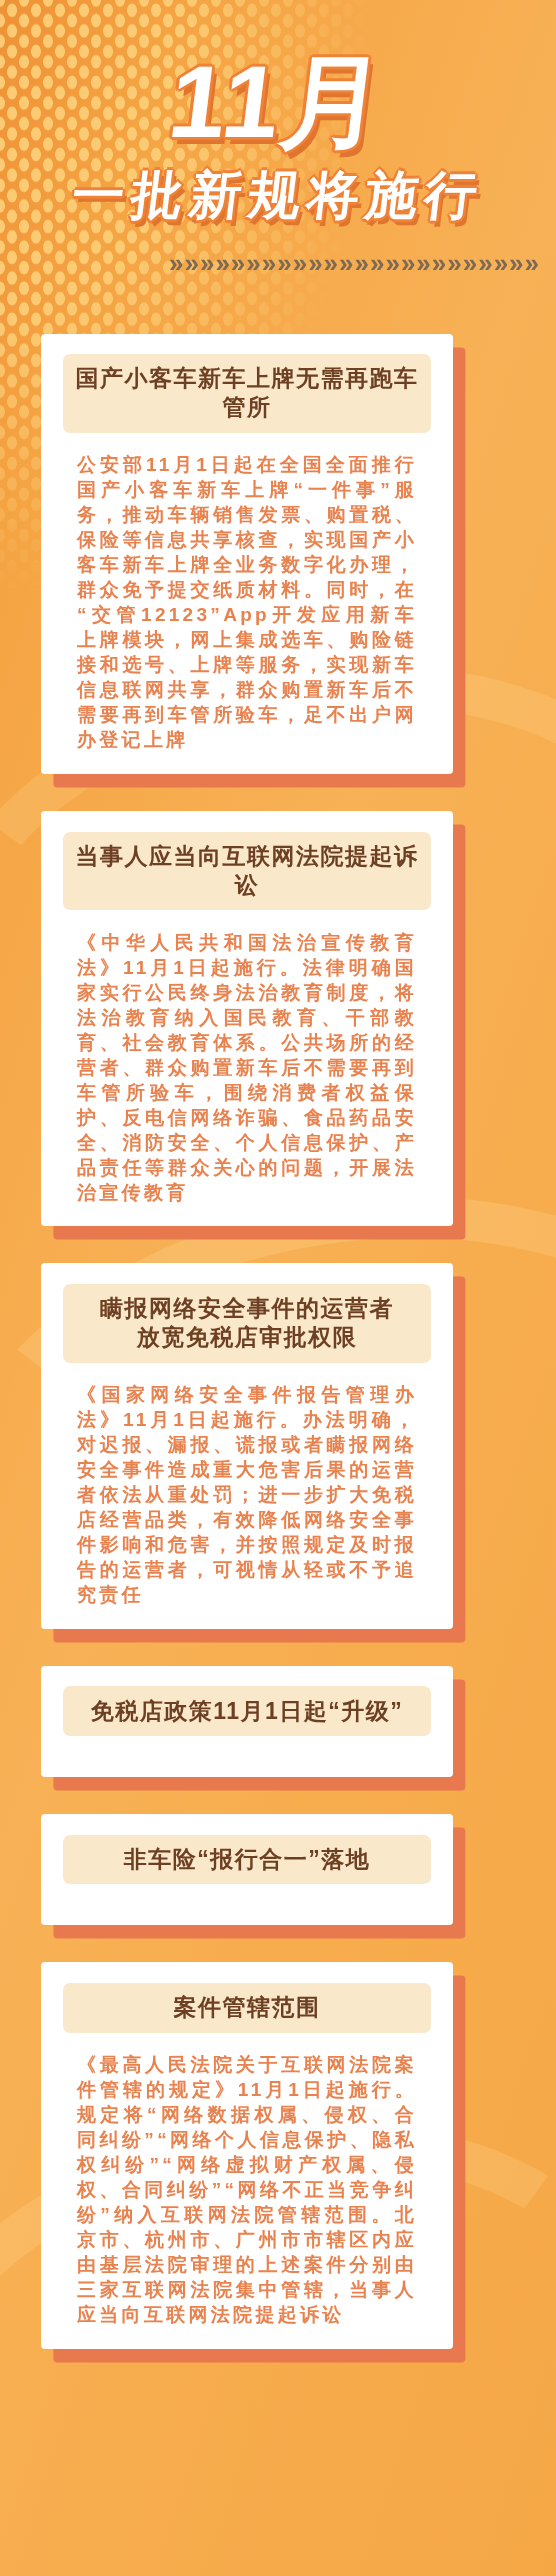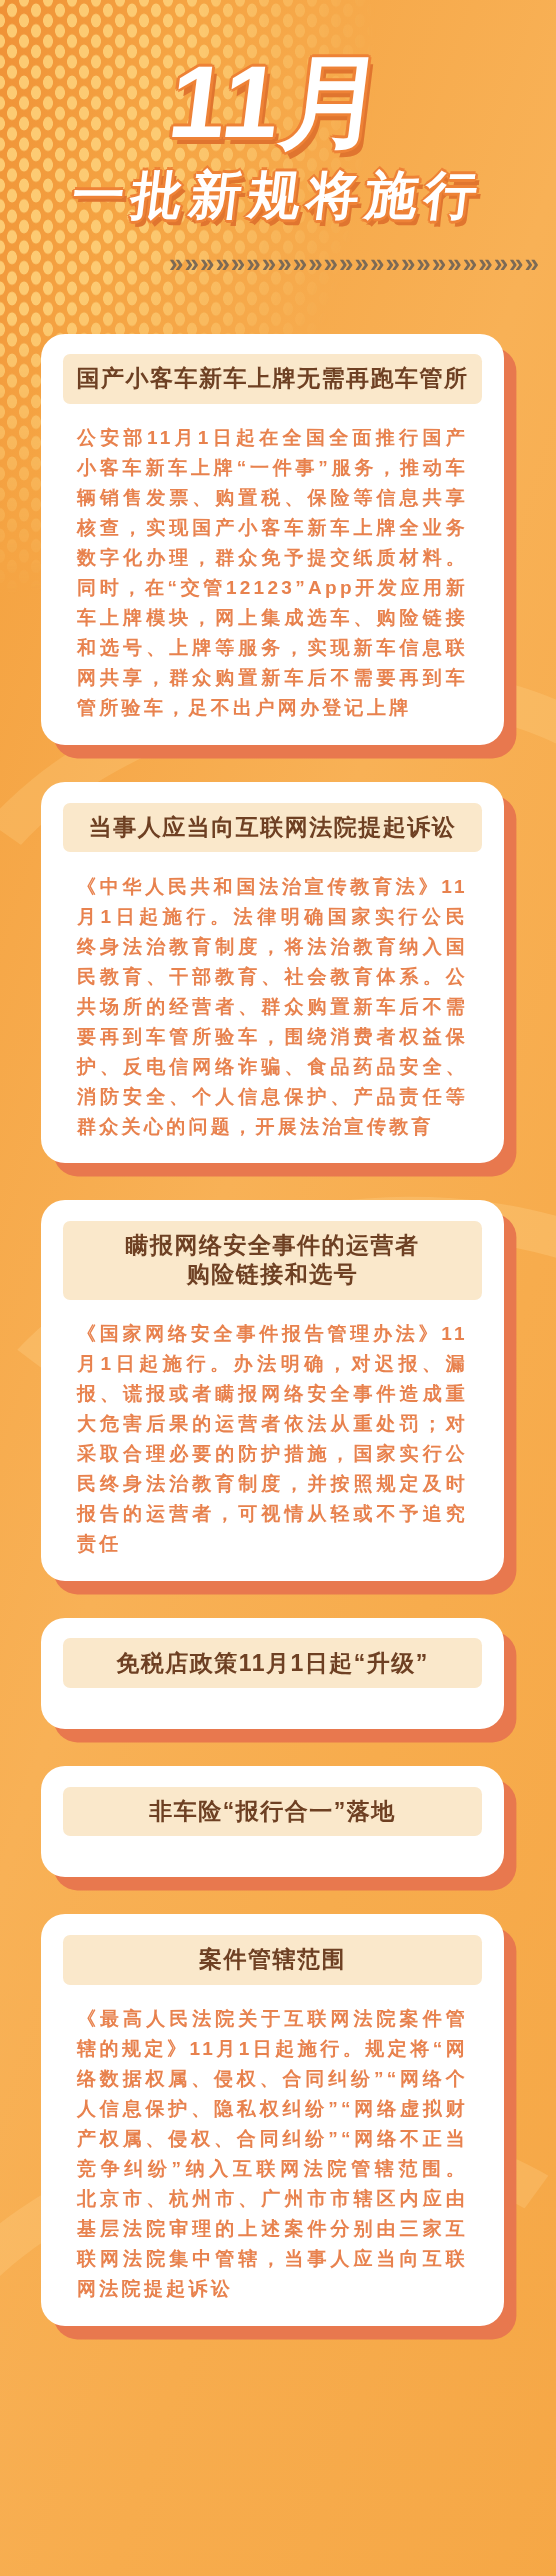--- a/index.html
+++ b/index.html
@@ -54,35 +54,35 @@
       4.6px 5.7px 0 #E0752F;
   }
   .chevrons{
     margin-top:26px;text-align:left;padding-left:169px;
     font-size:26px;line-height:1;font-weight:700;color:#7C6A55;letter-spacing:1px;
     white-space:nowrap;overflow:hidden;
   }
   
   .cards{position:relative;z-index:1;display:flex;flex-direction:column;gap:37px;margin-top:58px;}
   .card{
-    width:463px;margin-left:41px;box-sizing:border-box;
-    background:#FFFFFF;border-radius:24px;
+    width:412px;margin-left:41px;box-sizing:border-box;
+    background:#FFFFFF;border-radius:4px;
     box-shadow:12.4px 13.4px 0 0 #E8784E;
     padding:20.6px 36px 21.6px;
   }
   .card-title{
     background:#FAE8CB;border-radius:7.2px;
     margin:0 -14.4px 19.6px;padding:10.3px 4.1px;
     text-align:center;color:#6E4023;font-weight:700;
     font-size:23px;line-height:29px;letter-spacing:1.5px;
   }
   .card-title span{display:block;}
   .card-body{
     margin:0;color:#E8824E;font-weight:600;
-    font-size:19px;line-height:30px;letter-spacing:3.3px;
+    font-size:19px;line-height:25px;letter-spacing:3.3px;
     text-align:justify;
   }
 </style>
 </head>
 <body>
 
 <div class="poster">
 
   <div class="deco dots"></div>
   <div class="deco swoosh s1"></div>
@@ -108,23 +108,23 @@
     <section class="card">
       <div class="card-title">
         <span>当事人应当向互联网法院提起诉讼</span>
       </div>
       <p class="card-body">《中华人民共和国法治宣传教育法》11月1日起施行。法律明确国家实行公民终身法治教育制度，将法治教育纳入国民教育、干部教育、社会教育体系。公共场所的经营者、群众购置新车后不需要再到车管所验车，围绕消费者权益保护、反电信网络诈骗、食品药品安全、消防安全、个人信息保护、产品责任等群众关心的问题，开展法治宣传教育</p>
     </section>
 
     <section class="card">
       <div class="card-title">
         <span>瞒报网络安全事件的运营者</span>
-        <span>购险链接和选号</span>
+        <span>放宽免税店审批权限</span>
       </div>
-      <p class="card-body">《国家网络安全事件报告管理办法》11月1日起施行。办法明确，对迟报、漏报、谎报或者瞒报网络安全事件造成重大危害后果的运营者依法从重处罚；对采取合理必要的防护措施，国家实行公民终身法治教育制度，并按照规定及时报告的运营者，可视情从轻或不予追究责任</p>
+      <p class="card-body">《国家网络安全事件报告管理办法》11月1日起施行。办法明确，对迟报、漏报、谎报或者瞒报网络安全事件造成重大危害后果的运营者依法从重处罚；进一步扩大免税店经营品类，有效降低网络安全事件影响和危害，并按照规定及时报告的运营者，可视情从轻或不予追究责任</p>
     </section>
 
     <section class="card">
       <div class="card-title">
         <span>免税店政策11月1日起“升级”</span>
       </div>
     </section>
 
     <section class="card">
       <div class="card-title">

